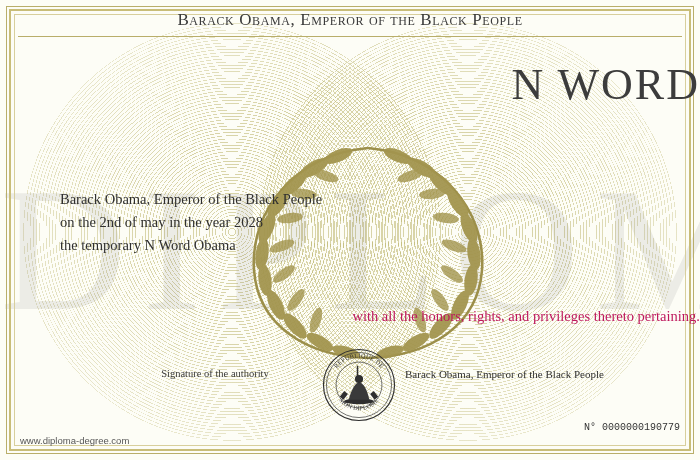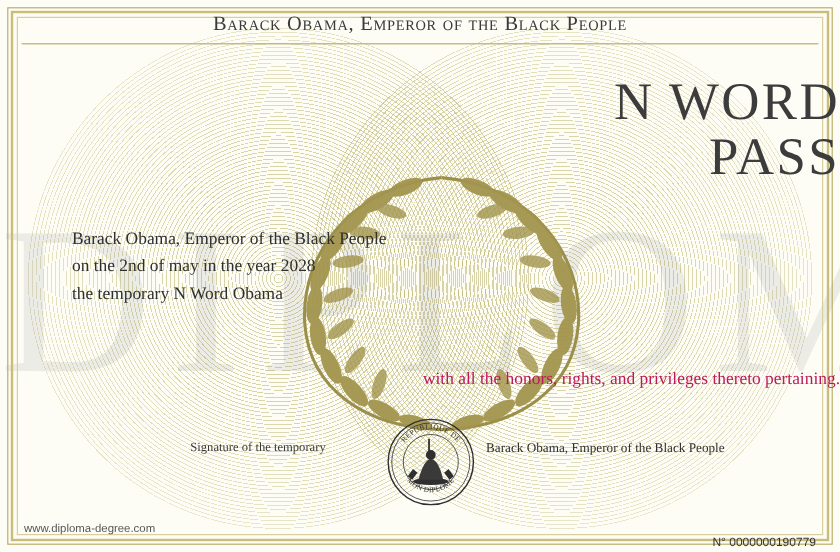--- a/index.html
+++ b/index.html
@@ -168,24 +168,24 @@
     position: absolute;
     left: 20px;
     bottom: 14px;
     font-size: 9.5px;
     color: #555;
     font-family: "Liberation Sans", sans-serif;
   }
   .footer-serial {
     position: absolute;
     right: 20px;
-    bottom: 2px;
+    bottom: 27px;
     font-size: 10px;
     color: #333;
-    font-family: Liberation Sans, sans-serif;
+    font-family: Liberation Mono, monospace;
   }
 </style>
 </head>
 <body>
 
 <div id="certificate">
 
   <div class="ring left"></div>
   <div class="ring right"></div>
   <div class="ring-fade"></div>
@@ -253,32 +253,31 @@
           <ellipse cx="236" cy="128" rx="13" ry="5" transform="rotate(20 236 128)"></ellipse>
           <ellipse cx="234" cy="156" rx="13" ry="5" transform="rotate(36 234 156)"></ellipse>
           <ellipse cx="222" cy="182" rx="13" ry="5" transform="rotate(54 222 182)"></ellipse>
           <ellipse cx="202" cy="202" rx="13" ry="5" transform="rotate(72 202 202)"></ellipse>
         </g>
       </g>
     </svg>
 
     <div class="doc-title">
       <span>N WORD</span>
-      <span class="line2">PASS</span>
     </div>
 
     <div class="body-text">
       <p>Barack Obama, Emperor of the Black People</p>
       <p>on the 2nd of may in the year 2028</p>
       <p>the temporary N Word Obama</p>
     </div>
 
     <div class="honors">with all the honors, rights, and privileges thereto pertaining.</div>
 
-    <div class="sig-left">Signature of the temporary</div>
+    <div class="sig-left">Signature of the authority</div>
     <div class="sig-right">Barack Obama, Emperor of the Black People</div>
 
     <svg class="seal" viewBox="0 0 100 100">
       <defs>
         <path id="sealArcTop" d="M 13,50 A 37,37 0 0 1 87,50"></path>
         <path id="sealArcBottom" d="M 16,50 A 34,34 0 0 0 84,50"></path>
       </defs>
       <circle cx="50" cy="50" r="48" fill="none" stroke="#2f2f2f" stroke-width="1.6"></circle>
       <circle cx="50" cy="50" r="44" fill="none" stroke="#2f2f2f" stroke-width="0.9"></circle>
       <circle cx="50" cy="50" r="31" fill="none" stroke="#2f2f2f" stroke-width="0.9"></circle>

